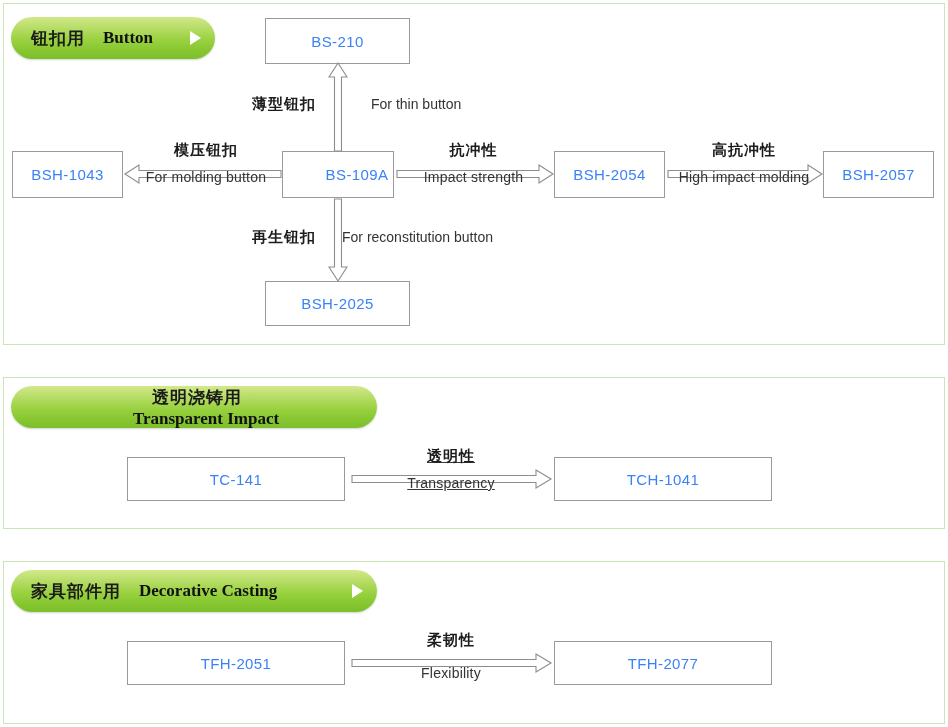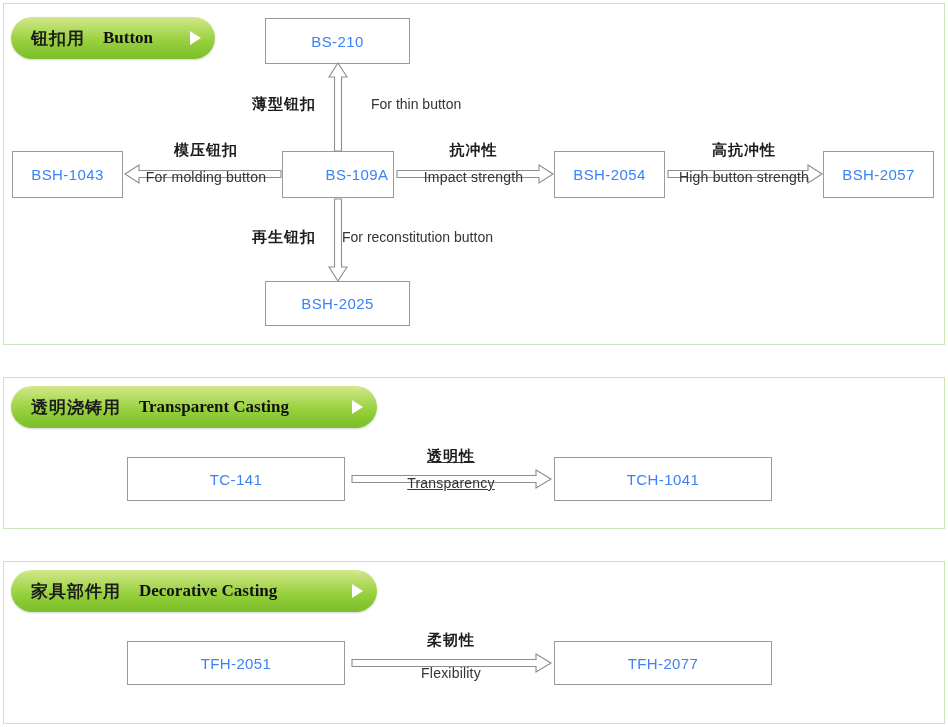--- a/index.html
+++ b/index.html
@@ -46,21 +46,21 @@
     margin-left:18px;
   }
   .pill .tri{
     margin-left:auto;
     width:0;height:0;
     border-top:7px solid transparent;
     border-bottom:7px solid transparent;
     border-left:11px solid #ffffff;
   }
   #pill-button{left:11px;top:17px;width:204px;}
-  #pill-transparent{left:11px;top:386px;width:366px;}
+  #pill-transparent{left:11px;top:386px;width:366px;flex-direction:column;}
   #pill-decorative{left:11px;top:570px;width:366px;}
 
   
   .node{
     position:absolute;
     box-sizing:border-box;
     border:1px solid #9a9a9a;
     background:#ffffff;
     display:flex;align-items:center;justify-content:center;
     font-size:15px;color:#3b82f6;
@@ -169,38 +169,38 @@
     <span class="en" style="margin-top:11px;">Impact strength</span>
   </div>
 
   <div class="arrow" style="left:666px;top:163px;width:157px;height:22px;">
     <svg width="157" height="22" viewBox="0 0 157 22">
       <path class="apath" d="M156 11 L142 2 L142 7.5 L2 7.5 L2 14.5 L142 14.5 L142 20 Z"></path>
     </svg>
   </div>
   <div class="alabel" style="left:664px;top:143px;width:160px;">
     <span class="cn">高抗冲性</span>
-    <span class="en" style="margin-top:11px;">High button strength</span>
+    <span class="en" style="margin-top:11px;">High impact molding</span>
   </div>
 
   <div class="arrow" style="left:327px;top:198px;width:22px;height:84px;">
     <svg width="22" height="84" viewBox="0 0 22 84">
       <path class="apath" d="M11 83 L20 69 L14.5 69 L14.5 1 L7.5 1 L7.5 69 L2 69 Z"></path>
     </svg>
   </div>
   <div class="vlabel" style="left:252px;top:228px;width:290px;height:18px;">
     <span class="cn">再生钮扣</span>
     <span class="en" style="margin-left:26px;">For reconstitution button</span>
   </div>
 
   <div class="panel" id="panel-transparent"></div>
 
   <div class="pill" id="pill-transparent">
     <span class="cn">透明浇铸用</span>
-    <span class="en">Transparent Casting</span>
+    <span class="en">Transparent Impact</span>
     <span class="tri"></span>
   </div>
 
   <div class="node" style="left:127px;top:457px;width:218px;height:44px;">
     <span>TC-141</span>
   </div>
 
   <div class="node" style="left:554px;top:457px;width:218px;height:44px;">
     <span>TCH-1041</span>
   </div>

